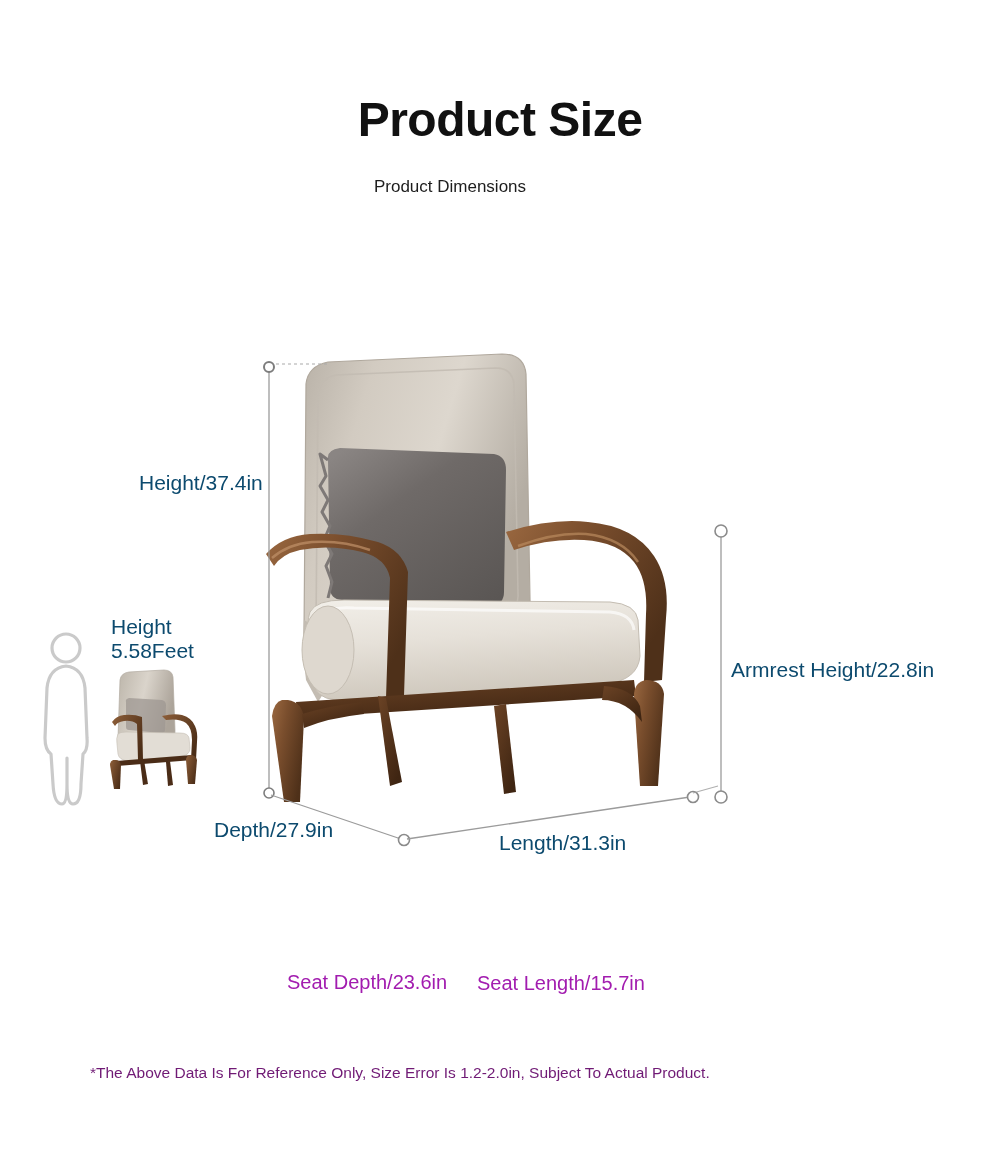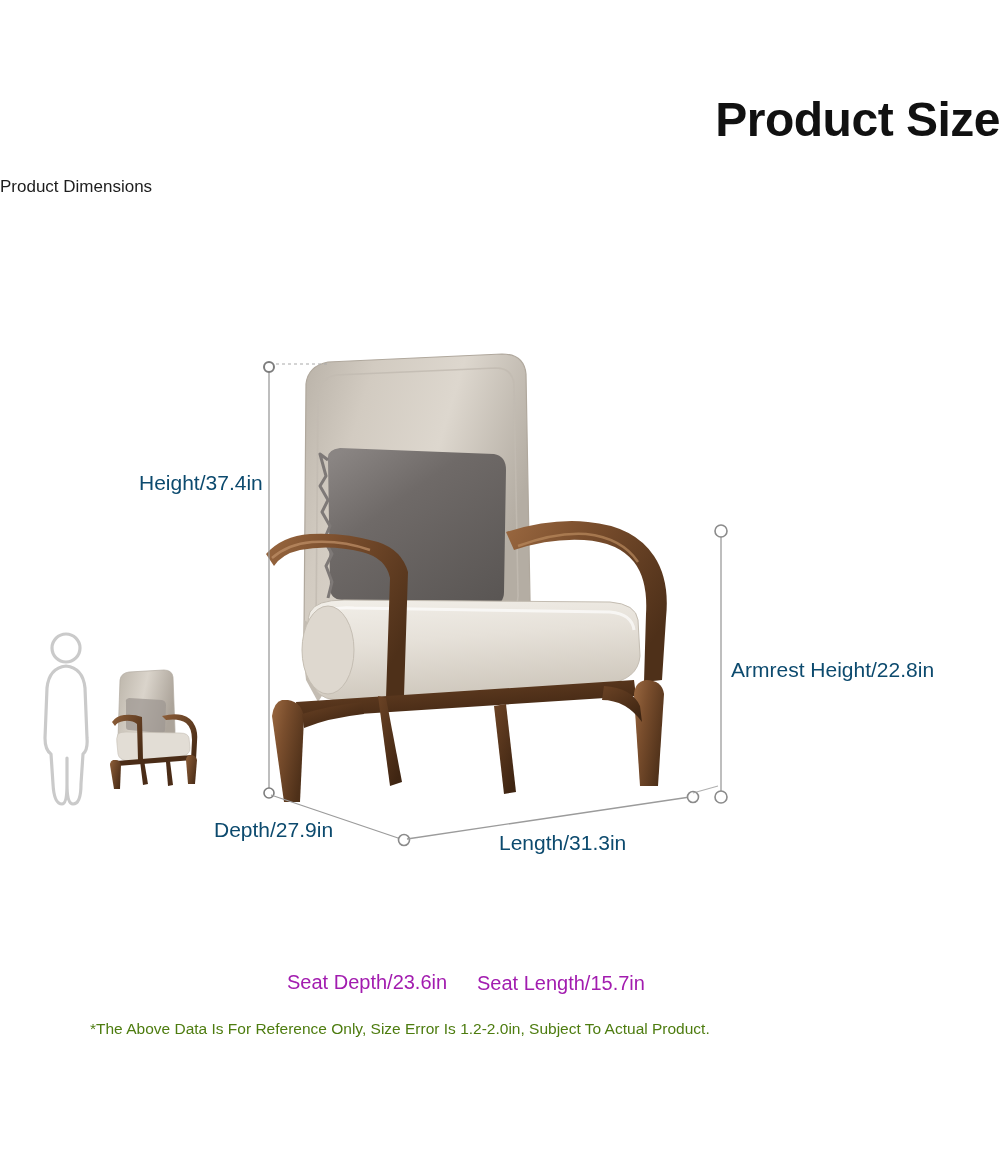--- a/index.html
+++ b/index.html
@@ -18,33 +18,33 @@
     background: #ffffff;
     overflow: hidden;
   }
 
   
   .page-title {
     position: absolute;
     left: 0;
     top: 92px;
     width: 1000px;
-    text-align: right;
+    text-align: center;
     font-size: 48px;
     font-weight: 700;
     letter-spacing: -0.5px;
     color: #111111;
     line-height: 1.15;
   }
   .page-subtitle {
     position: absolute;
     left: 0;
     top: 176px;
     width: 900px;
-    text-align: left;
+    text-align: center;
     font-size: 17px;
     font-weight: 400;
     color: #1d1d1d;
     line-height: 1.3;
   }
 
   
   .dim-label {
     position: absolute;
     color: #0c4a6e;
@@ -70,23 +70,23 @@
     white-space: nowrap;
     line-height: 1.2;
   }
   #spec-seat-depth  { left: 287px; top: 970px; }
   #spec-seat-height { left: 477px; top: 971px; }
 
   
   .footnote {
     position: absolute;
     left: 90px;
-    top: 1020px;
+    top: 1064px;
     width: 820px;
-    color: #4d7c0f;
+    color: #701a75;
     font-size: 15.5px;
     font-weight: 400;
     white-space: nowrap;
   }
 
   
   #guides {
     position: absolute;
     left: 0; top: 0;
     width: 1000px; height: 1166px;
@@ -231,20 +231,24 @@
   </svg>
 
   <div class="dim-label" id="label-height">Height/37.4in</div>
 
   <div class="dim-label" id="label-armrest">Armrest Height/22.8in</div>
 
   <div class="dim-label" id="label-depth">Depth/27.9in</div>
 
   <div class="dim-label" id="label-length">Length/31.3in</div>
 
+  <div class="dim-label two-line" id="label-person">
+      <div>Height</div>
+      <div>5.58Feet</div>
+    </div>
 
   <div class="seat-spec" id="spec-seat-depth">Seat Depth/23.6in</div>
 
   <div class="seat-spec" id="spec-seat-height">Seat Length/15.7in</div>
 
   <div class="footnote">*The Above Data Is For Reference Only, Size Error Is 1.2-2.0in, Subject To Actual Product.</div>
 
 </div>
 
 </body></html>

